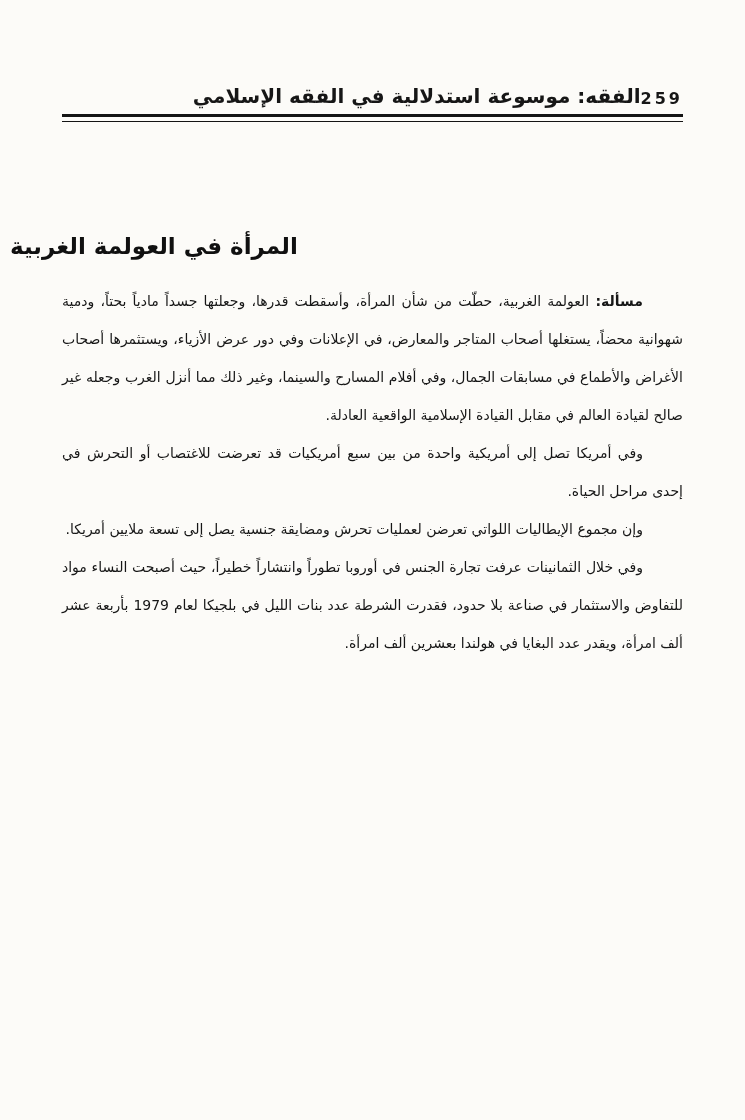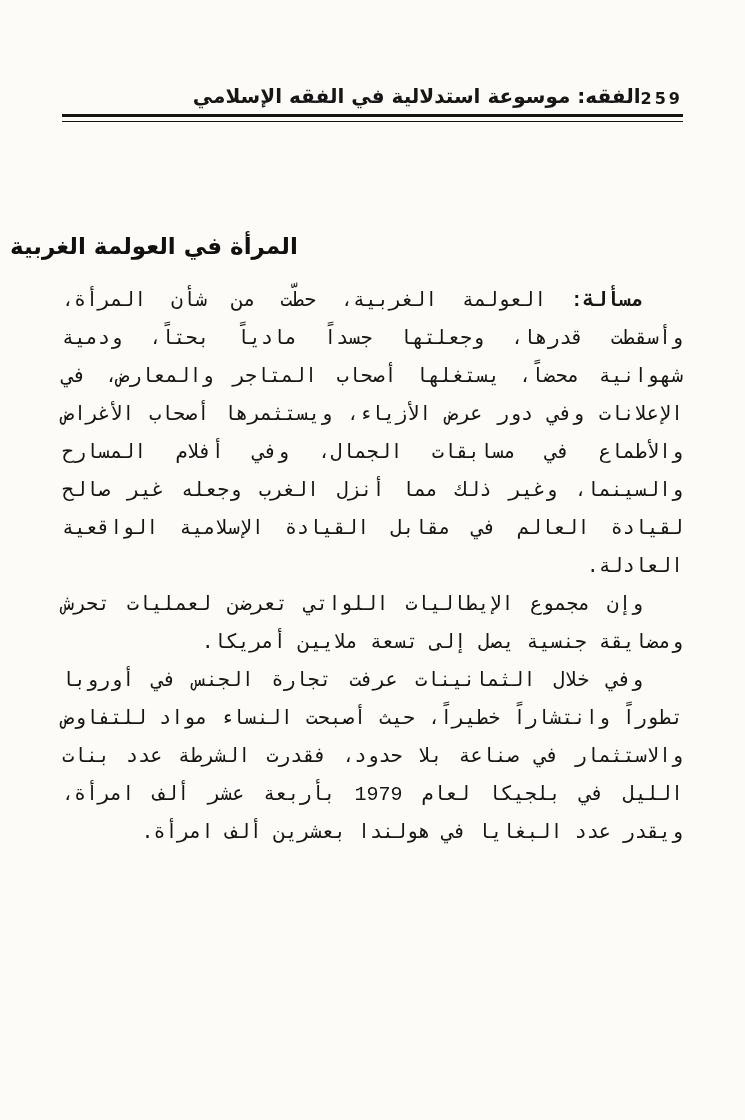--- a/index.html
+++ b/index.html
@@ -62,24 +62,23 @@
     font-weight: bold;
     color: #101010;
     margin-left: 10px;
   }
   
   .body-text {
     position: absolute;
     top: 282px;
     right: 62px;
     left: 62px;
-    font-size: 20px;
+    font-size: 14px;
     line-height: 38px;
     text-align: justify;
-    font-family: Liberation Mono, monospace;
   }
   .para {
     margin: 0;
     text-indent: 40px;
   }
   .para .lead {
     font-weight: bold;
   }
 </style>
 </head>
@@ -98,20 +97,21 @@
 
   <main class="body-text">
 
     <p class="para">
       <strong class="lead">مسألة:</strong>
       <span>العولمة الغربية، حطّت من شأن المرأة، وأسقطت قدرها، وجعلتها جسداً مادياً بحتاً، ودمية شهوانية محضاً، يستغلها أصحاب المتاجر والمعارض، في الإعلانات وفي دور عرض الأزياء، ويستثمرها أصحاب الأغراض والأطماع في مسابقات الجمال، وفي أفلام المسارح والسينما، وغير ذلك مما أنزل الغرب وجعله غير صالح لقيادة العالم في مقابل القيادة الإسلامية الواقعية العادلة.</span>
     </p>
 
 
 
+    <p class="para">وفي أمريكا تصل إلى أمريكية واحدة من بين سبع أمريكيات قد تعرضت للاغتصاب أو التحرش في إحدى مراحل الحياة.</p>
 
     <p class="para">وإن مجموع الإيطاليات اللواتي تعرضن لعمليات تحرش ومضايقة جنسية يصل إلى تسعة ملايين أمريكا.</p>
 
     <p class="para">وفي خلال الثمانينات عرفت تجارة الجنس في أوروبا تطوراً وانتشاراً خطيراً، حيث أصبحت النساء مواد للتفاوض والاستثمار في صناعة بلا حدود، فقدرت الشرطة عدد بنات الليل في بلجيكا لعام 1979 بأربعة عشر ألف امرأة، ويقدر عدد البغايا في هولندا بعشرين ألف امرأة.</p>
 
   </main>
 
 </div>
 
 </body></html>

